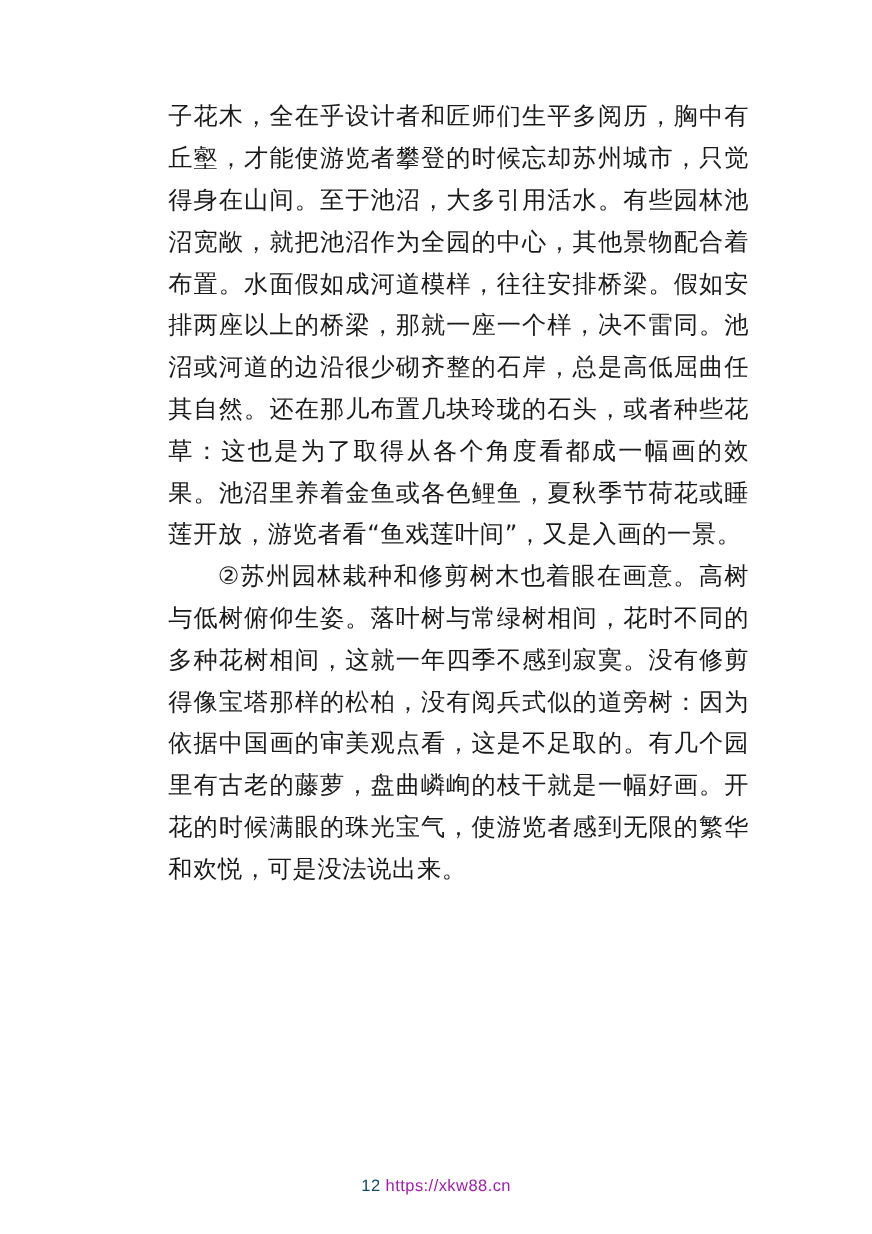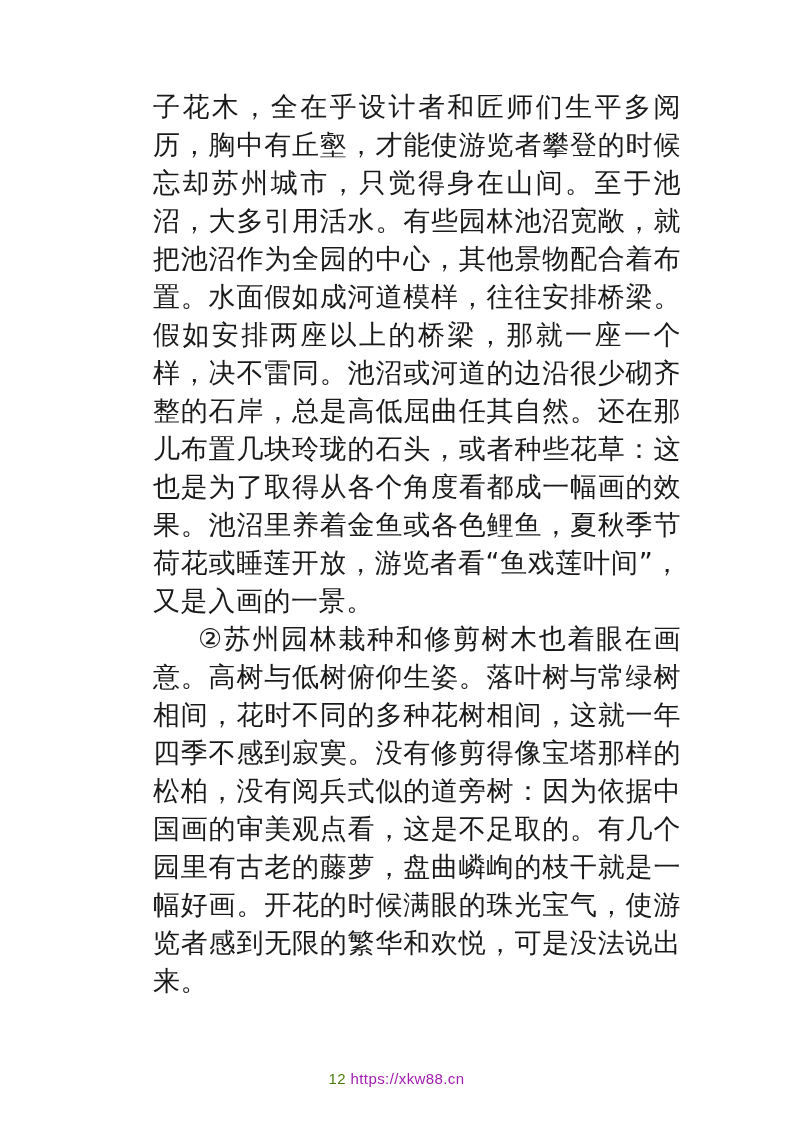--- a/index.html
+++ b/index.html
@@ -19,21 +19,21 @@
     box-sizing: border-box;
   }
   .content {
     position: absolute;
     left: 153px;
     top: 88px;
     width: 528px;
   }
   .para {
     margin: 0 0 0 0;
-    font-size: 27px;
+    font-size: 22px;
     line-height: 38px;
     color: #1a1a1a;
     text-align: justify;
     text-justify: inter-character;
     letter-spacing: 0.6px;
     word-break: break-all;
     font-family: "DejaVu Sans", "Liberation Sans", sans-serif;
     font-weight: 400;
   }
   .para.indent {
@@ -48,21 +48,21 @@
     top: 1068px;
     width: 793px;
     text-align: center;
     font-size: 15px;
     line-height: 22px;
     color: #8c8c8c;
     letter-spacing: 0.4px;
     font-family: "Liberation Sans", sans-serif;
   }
   .footer .pagenum {
-    color: #4d7c0f;
+    color: #0c4a6e;
   }
   .footer .url {
     color: #a21caf;
   }
 </style>
 </head>
 <body>
 
 <div class="page">
 

